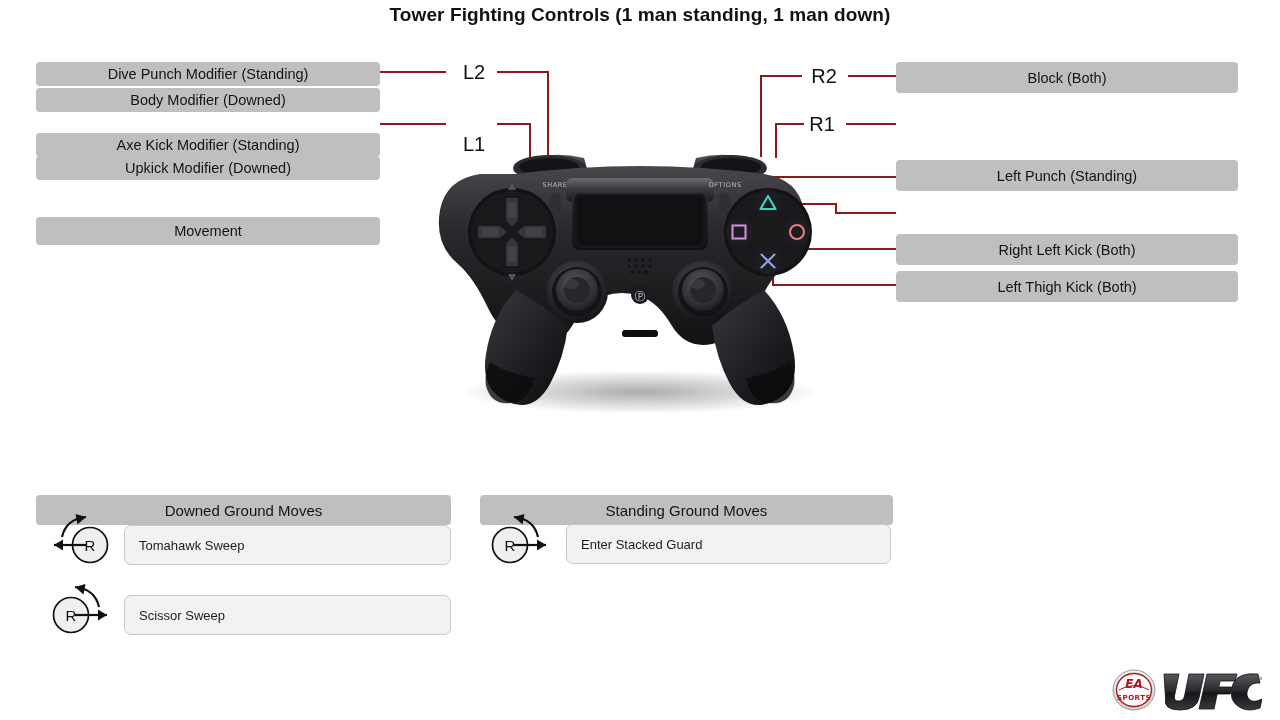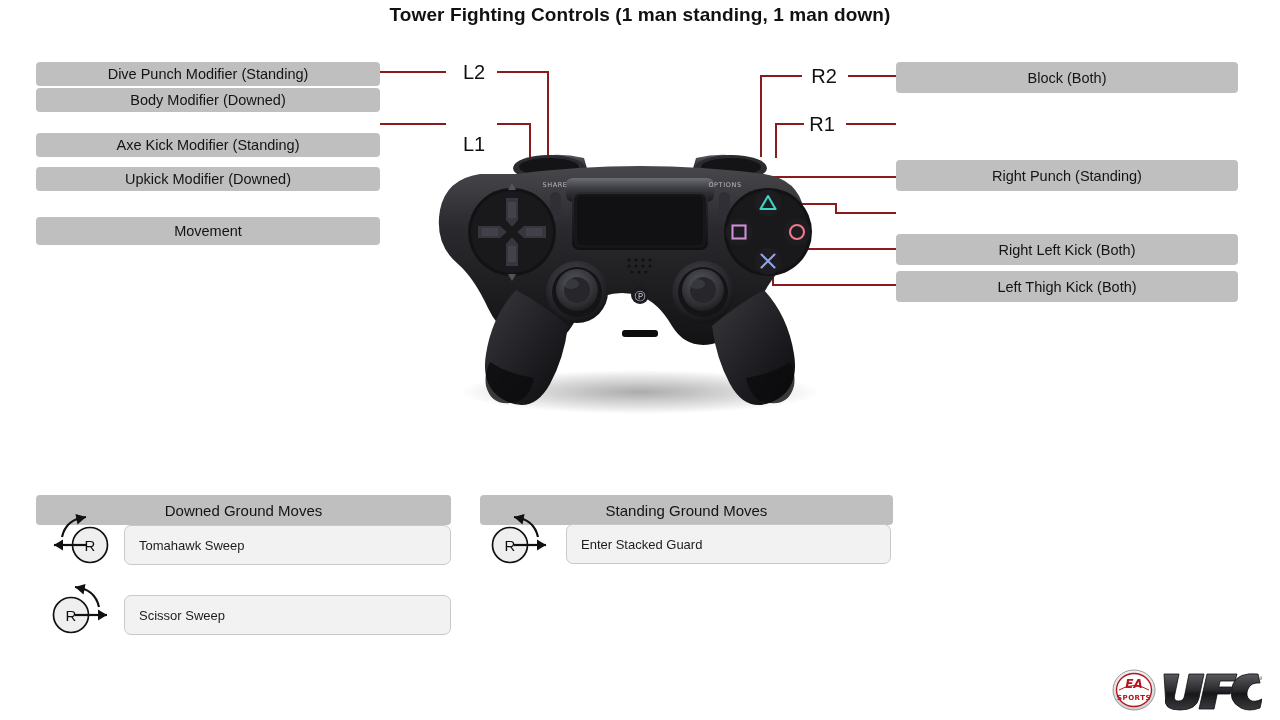--- a/index.html
+++ b/index.html
@@ -256,25 +256,25 @@
   </div>
 
   <div class="keycap" style="left:452px;top:60px;">L2</div>
   <div class="keycap" style="left:452px;top:112px;margin-top:20px;">L1</div>
   <div class="keycap" style="left:802px;top:64px;">R2</div>
   <div class="keycap" style="left:800px;top:112px;">R1</div>
 
   <div class="chip" style="left:36px;top:62px;width:344px;height:24px;">Dive Punch Modifier (Standing)</div>
   <div class="chip" style="left:36px;top:88px;width:344px;height:24px;">Body Modifier (Downed)</div>
   <div class="chip" style="left:36px;top:133px;width:344px;height:24px;">Axe Kick Modifier (Standing)</div>
-  <div class="chip" style="left:36px;top:167px;width:344px;height:24px;">Upkick Modifier (Downed)</div>
+  <div class="chip" style="left:36px;top:156px;width:344px;height:24px;">Upkick Modifier (Downed)</div>
   <div class="chip" style="left:36px;top:217px;width:344px;height:28px;">Movement</div>
 
   <div class="chip" style="left:896px;top:62px;width:342px;height:31px;">Block (Both)</div>
-  <div class="chip" style="left:896px;top:160px;width:342px;height:31px;">Right Punch (Standing)</div>
+  <div class="chip" style="left:896px;top:160px;width:342px;height:31px;">Left Punch (Standing)</div>
   <div class="chip" style="left:896px;top:234px;width:342px;height:31px;">Right Left Kick (Both)</div>
   <div class="chip" style="left:896px;top:271px;width:342px;height:31px;">Left Thigh Kick (Both)</div>
 
   <div class="chip hdr" style="left:36px;top:471px;width:415px;height:30px;">Downed Ground Moves</div>
 
   <div class="stickWrap" style="left:38px;top:513px;">
     <svg width="86" height="64" viewBox="0 0 86 64">
       <circle cx="52" cy="32" r="17.5" fill="#efefef" stroke="#111" stroke-width="1.7"></circle>
       <text x="52" y="38" font-family="Liberation Sans, sans-serif" font-size="15" fill="#111" text-anchor="middle">R</text>
       <path d="M48 32 H16" stroke="#111" stroke-width="2.2"></path>

